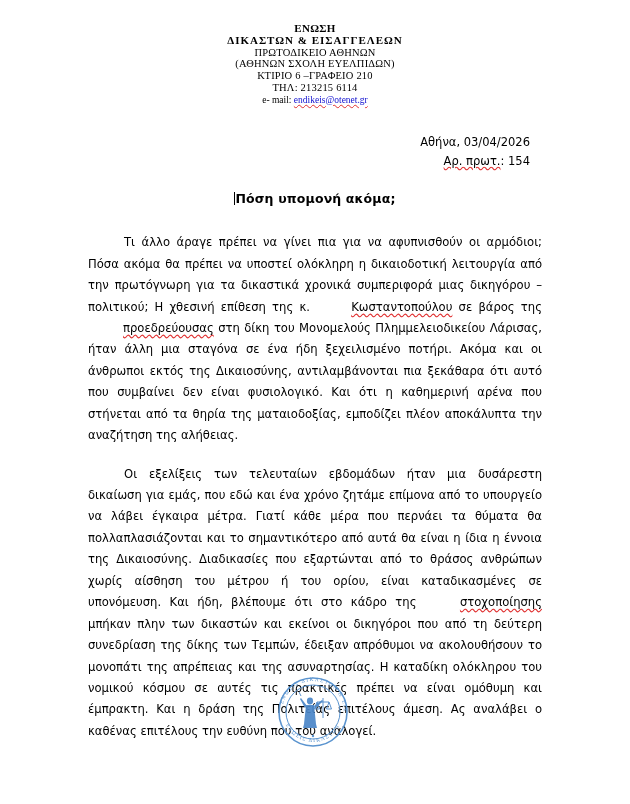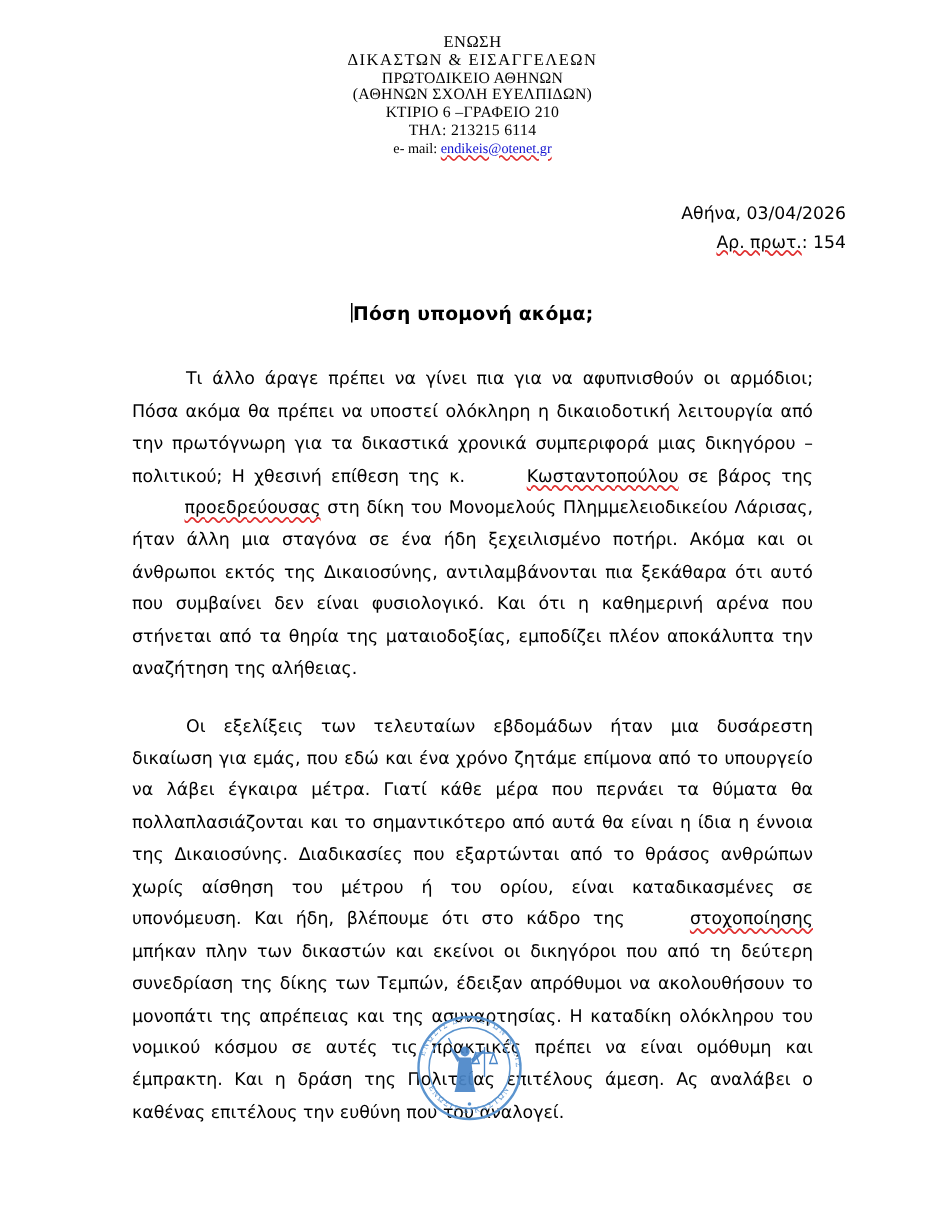--- a/index.html
+++ b/index.html
@@ -22,21 +22,21 @@
     padding-top: 22px;
     font-family: "Liberation Serif", serif;
     line-height: 1.12;
   }
   .lh-line {
     font-size: 10.5px;
     letter-spacing: 0.2px;
     white-space: nowrap;
   }
   .lh-line.bold {
-    font-weight: normal;
+    font-weight: bold;
     font-size: 11px;
     letter-spacing: 0.3px;
   }
   .lh-line.wide {
     letter-spacing: 1.0px;
   }
   .lh-email {
     font-size: 9.5px;
     margin-top: 1px;
   }
@@ -46,34 +46,34 @@
   .sp-red {
     text-decoration: underline;
     text-decoration-style: wavy;
     text-decoration-color: #e03030;
     text-underline-offset: 1px;
   }
 
   
   .dateblock {
     margin-top: 28px;
-    padding-right: 66px;
+    padding-right: 100px;
     text-align: right;
     font-size: 11.5px;
     line-height: 1.65;
   }
   .dateblock .protocol-label {
     text-decoration: underline;
     text-decoration-style: wavy;
     text-decoration-color: #e03030;
   }
 
   
   .doc-title {
-    margin-top: 30px;
+    margin-top: 20px;
     text-align: center;
     font-size: 12.5px;
     font-weight: bold;
     letter-spacing: 0.15px;
     position: relative;
   }
   .doc-title .caret {
     display: inline-block;
     width: 0;
     border-left: 1px solid #000;

